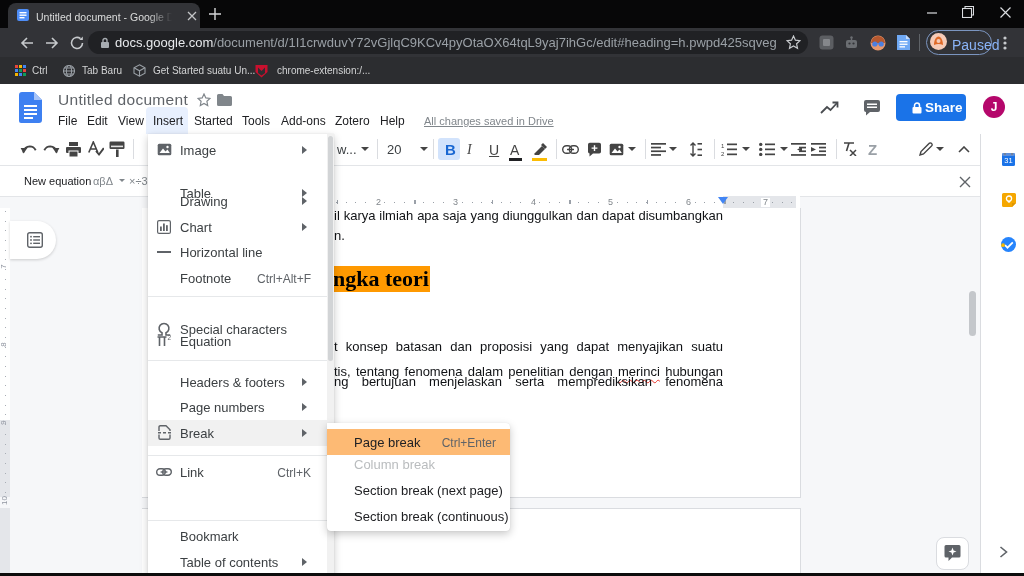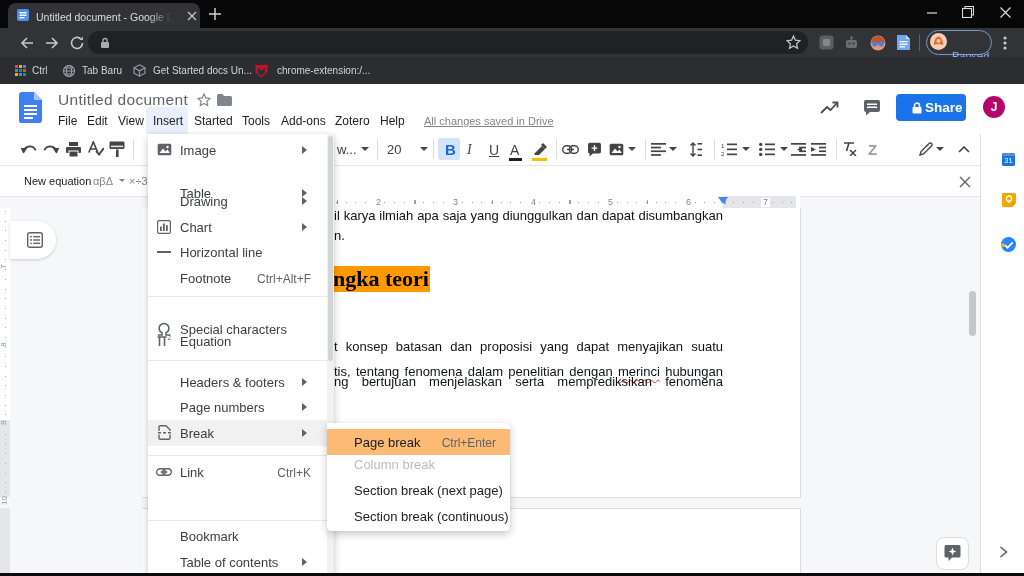--- a/index.html
+++ b/index.html
@@ -97,20 +97,21 @@
       </svg>
   <svg width="14" height="14" style="position:absolute;left:70px;top:8px">
         <path d="M12.5 7 a5.5 5.5 0 1 1 -2 -4.3" stroke="#c7cacd" stroke-width="1.6" fill="none"></path>
         <path d="M12.8 0.5 V4 H9.3 Z" fill="#c7cacd"></path>
       </svg>
   <div id="urlpill">
     <svg width="10" height="12" style="position:absolute;left:12px;top:6px">
           <rect x="1" y="5" width="8" height="6" rx="1" fill="#a7acb1"></rect>
           <path d="M3 5 V3.5 a2 2 0 0 1 4 0 V5" stroke="#a7acb1" stroke-width="1.4" fill="none"></path>
         </svg>
+    <div class="url"><span style="color:#e8eaed">docs.google.com</span>/document/d/1I1crwduvY72vGjlqC9KCv4pyOtaOX64tqL9yaj7ihGc/edit#heading=h.pwpd425sqveg</div>
   </div>
   <svg width="15" height="15" style="position:absolute;left:786px;top:7px">
         <path d="M7.5 1 L9.4 5.2 14 5.7 10.6 8.8 11.5 13.3 7.5 11 3.5 13.3 4.4 8.8 1 5.7 5.6 5.2 Z" fill="none" stroke="#c7cacd" stroke-width="1.2"></path>
       </svg>
   <svg width="15" height="15" style="position:absolute;left:819px;top:7px">
         <rect x="0.5" y="0.5" width="14" height="14" rx="3" fill="#5c5e62"></rect>
         <rect x="4" y="4" width="7" height="7" rx="1" fill="#85878b"></rect>
       </svg>
   <svg width="15" height="14" style="position:absolute;left:844px;top:8px" fill="#6b6e72">
         <rect x="2" y="4" width="11" height="8" rx="2"></rect>
@@ -133,21 +134,21 @@
         <rect x="2.5" y="8.6" width="8" height="1.3" fill="#fff"></rect>
         <rect x="2.5" y="11.2" width="5.5" height="1.3" fill="#fff"></rect>
       </svg>
   <div style="position:absolute;left:919px;top:6px;width:1px;height:17px;background:#5f6368"></div>
   <div style="position:absolute;left:926px;top:2px;width:64px;height:23px;border:1px solid #7b95c0;border-radius:13px"></div>
   <svg width="17" height="17" style="position:absolute;left:930px;top:5px">
         <circle cx="8.5" cy="8.5" r="8.5" fill="#f6cbb7"></circle>
         <path d="M4 12 C4 7 6 4 8.5 3.5 C11 4 13 7 13 12 C10 10.5 7 10.5 4 12 Z" fill="#e06a28"></path>
         <circle cx="8.5" cy="8" r="2" fill="#f6cbb7"></circle>
       </svg>
-  <div style="position:absolute;left:952px;top:22px;font-size:11px;color:#8ab4f8">Paused</div>
+  <div style="position:absolute;left:952px;top:9px;font-size:14px;color:#8ab4f8">Paused</div>
   <svg width="4" height="14" style="position:absolute;left:1003px;top:8px" fill="#c7cacd">
         <circle cx="2" cy="2" r="1.6"></circle>
         <circle cx="2" cy="7" r="1.6"></circle>
         <circle cx="2" cy="12" r="1.6"></circle>
       </svg>
 </div>
 
 <div id="bookmarks">
   <svg width="11" height="11" style="position:absolute;left:15px;top:8px">
         <rect x="0" y="0" width="3" height="3" fill="#e8453c"></rect>
@@ -164,21 +165,21 @@
   <svg width="12" height="12" style="position:absolute;left:63px;top:8px">
         <circle cx="6" cy="6" r="5.5" fill="none" stroke="#9aa0a6" stroke-width="1.1"></circle>
         <ellipse cx="6" cy="6" rx="2.6" ry="5.5" fill="none" stroke="#9aa0a6" stroke-width="1"></ellipse>
         <path d="M0.7 6 H11.3 M1.5 3 H10.5 M1.5 9 H10.5" stroke="#9aa0a6" stroke-width="1"></path>
       </svg>
   <div class="bktext" style="left:82px">Tab Baru</div>
   <svg width="13" height="13" style="position:absolute;left:133px;top:7px">
         <path d="M6.5 0.8 L12 3.8 V9.2 L6.5 12.2 L1 9.2 V3.8 Z" fill="none" stroke="#9aa0a6" stroke-width="1.1"></path>
         <path d="M1 3.8 L6.5 6.8 L12 3.8 M6.5 6.8 V12.2" fill="none" stroke="#9aa0a6" stroke-width="1.1"></path>
       </svg>
-  <div class="bktext" style="left:153px">Get Started docs Un...</div>
+  <div class="bktext" style="left:153px">Get Started suatu Un...</div>
   <svg width="13" height="14" style="position:absolute;left:255px;top:7px">
         <path d="M0.5 1 H12.5 V8 L6.5 13.5 L0.5 8 Z" fill="#c8102e"></path>
         <path d="M3 3.5 V9 L6.5 11.5 L10 9 V3.5 L6.5 7 Z" fill="#2d2e31"></path>
       </svg>
   <div class="bktext" style="left:277px">chrome-extension:/...</div>
 </div>
 
 <div id="docshead"></div>
 <svg width="23" height="31" style="position:absolute;left:19px;top:92px">
       <path d="M2 0 H15 L23 8 V28 a3 3 0 0 1 -3 3 H2 a2 2 0 0 1 -2 -2 V3 a3 3 0 0 1 3 -3 Z" fill="#3e80f1"></path>

